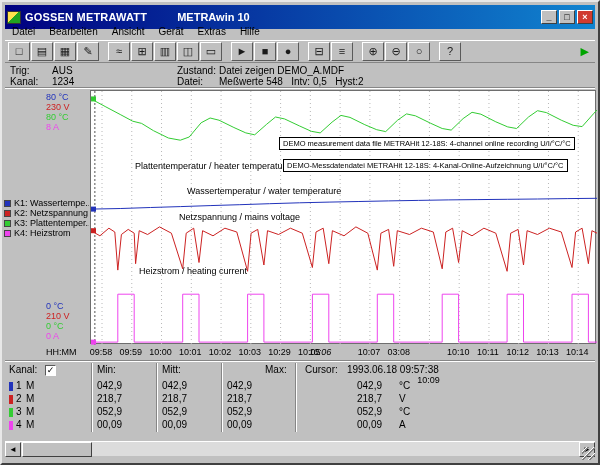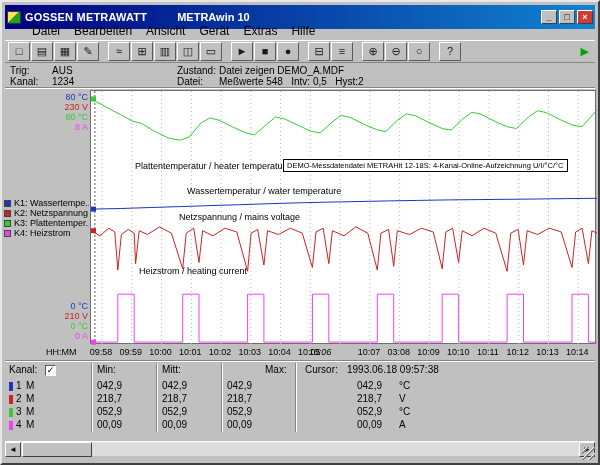--- a/index.html
+++ b/index.html
@@ -12,21 +12,21 @@
     background:linear-gradient(90deg,#000080,#1084d0); display:flex; align-items:center; padding:0 2px; color:#fff; }
   .app-icon { width:14px; height:13px; background:linear-gradient(135deg,#ffe14d 0 45%,#21a321 45%); border:1px solid #333; }
   .title-vendor { font-weight:bold; font-size:11px; margin-left:4px; letter-spacing:0.2px; }
   .title-app { font-weight:bold; font-size:11px; margin-left:30px; }
   .title-ctrls { margin-left:auto; display:flex; }
   .tb-ctrl { width:16px; height:14px; background:#c0c0c0; border:1px solid; border-color:#fff #404040 #404040 #fff;
     font-size:9px; line-height:11px; text-align:center; color:#000; margin-left:2px; font-weight:bold; }
   .tb-ctrl.close { background:#d03b2f; color:#fff; }
 
   
-  .menubar { position:absolute; left:3px; top:21px; right:3px; height:16px; display:flex; align-items:center; font-size:12px; color:#000;margin-left:20px; }
+  .menubar { position:absolute; left:3px; top:21px; right:3px; height:16px; display:flex; align-items:center; font-size:10px; color:#000; }
   .menu-item { padding:1px 7px; }
 
   
   .toolbar { position:absolute; left:3px; top:38px; right:3px; height:23px; display:flex; align-items:center; padding-left:3px;
     border-top:1px solid #fff; border-bottom:1px solid #868686; }
   .tb-group { display:flex; margin-right:8px; }
   .tb-btn { width:22px; height:19px; background:#c0c0c0; border:1px solid; border-color:#fff #5a5a5a #5a5a5a #fff;
     margin-right:1px; font-size:11px; text-align:center; line-height:17px; color:#1a1a1a; padding:0; }
   .toolbar-corner { margin-left:auto; margin-right:6px; color:#00a400; font-size:11px; }
 
@@ -38,21 +38,21 @@
   .info-val { white-space:pre; }
   .groove { position:absolute; left:3px; right:3px; height:2px; border-top:1px solid #868686; border-bottom:1px solid #fff; }
 
   
   .chart-area { position:absolute; left:0; top:86px; width:600px; height:272px; }
   .plot { position:absolute; left:88px; top:2px; width:506px; height:254px; background:#fff; border:1px solid #6e6e6e; }
   .plot svg { position:absolute; inset:0; }
   .axis-col { position:absolute; width:42px; font-size:9px; }
   #axis-top { left:44px; top:4px; }
   #axis-bottom { left:44px; top:213px; }
-  .ax-row { height:10px; line-height:10px; text-align:right; white-space:pre; }
+  .ax-row { height:10px; line-height:10px; white-space:pre; }
   .legend { position:absolute; left:2px; top:110px; width:85px; font-size:9px; }
   .legend-row { display:flex; align-items:center; height:10px; line-height:10px; }
   .legend-swatch { width:7px; height:7px; margin-right:3px; border:1px solid #444; flex:none; }
   .legend-label { white-space:nowrap; overflow:hidden; }
   .trace-label { position:absolute; font-size:9px; color:#000; white-space:nowrap; }
   #lbl-platten { left:44px; top:70px; }
   #lbl-wasser  { left:96px; top:95px; }
   #lbl-netz    { left:88px; top:121px; }
   #lbl-heiz    { left:48px; top:175px; }
   .anno-box { position:absolute; font-size:7.5px; border:1px solid #000; background:#fff; padding:1px 3px; white-space:nowrap; }
@@ -219,38 +219,39 @@
           <rect x="0" y="137.20000000000002" width="5" height="5" fill="#cc2222"></rect>
           <polyline points="0.0,7.9 14.9,15.9 29.8,23.8 41.7,30.2 50.6,32.4 62.5,39.7 77.4,47.0 89.3,49.2 98.2,46.0 110.1,31.8 119.1,27.0 128.0,29.2 142.9,36.5 154.8,41.9 163.7,43.8 175.6,33.3 184.5,26.0 193.5,27.9 208.4,34.9 220.3,40.3 229.2,41.9 241.1,31.1 250.0,24.4 259.0,26.4 273.8,33.7 285.7,38.7 294.7,40.6 306.6,29.2 315.5,22.9 324.4,24.8 339.3,32.1 351.2,37.5 360.2,39.1 372.1,27.6 381.0,21.3 389.9,23.2 404.8,30.8 416.7,35.9 425.6,37.5 437.5,26.0 446.5,19.7 455.4,21.6 470.3,29.2 482.2,34.3 491.1,35.6 503.0,22.2 506.0,19.0" fill="none" stroke="#33cc33" stroke-width="1"></polyline>
           <rect x="0" y="5.4375" width="5" height="5" fill="#33cc33"></rect>
           <polyline points="0.0,251.1 26.8,251.1 26.8,203.2 43.2,203.2 43.2,251.1 91.7,251.1 91.7,203.2 108.0,203.2 108.0,251.1 156.6,251.1 156.6,203.2 172.9,203.2 172.9,251.1 221.4,251.1 221.4,203.2 237.8,203.2 237.8,251.1 286.3,251.1 286.3,203.2 302.7,203.2 302.7,251.1 351.2,251.1 351.2,203.2 367.6,203.2 367.6,251.1 416.1,251.1 416.1,203.2 432.5,203.2 432.5,251.1 481.0,251.1 481.0,203.2 497.4,203.2 497.4,251.1 506.0,251.1" fill="none" stroke="#ee44ee" stroke-width="1"></polyline>
           <rect x="0" y="248.6425" width="5" height="5" fill="#ee44ee"></rect>
         </svg>
       <div class="trace-label" id="lbl-platten">Plattentemperatur / heater temperature</div>
       <div class="trace-label" id="lbl-wasser">Wassertemperatur / water temperature</div>
       <div class="trace-label" id="lbl-netz">Netzspannung / mains voltage</div>
       <div class="trace-label" id="lbl-heiz">Heizstrom / heating current</div>
+      <div class="anno-box" id="box-en">DEMO measurement data file METRAHit 12-18S: 4-channel online recording U/I/°C/°C</div>
       <div class="anno-box" id="box-de">DEMO-Messdatendatei METRAHit 12-18S: 4-Kanal-Online-Aufzeichnung U/I/°C/°C</div>
     </div>
   </div>
 
   <div class="xaxis" id="xaxis">
     <span class="xaxis-unit">HH:MM</span>
   <div class="tick" style="left: 84.0129px;">09:58</div>
       <div class="tick" style="left: 113.778px;">09:59</div>
       <div class="tick" style="left: 143.542px;">10:00</div>
       <div class="tick" style="left: 173.307px;">10:01</div>
       <div class="tick" style="left: 203.072px;">10:02</div>
       <div class="tick" style="left: 232.836px;">10:03</div>
-      <div class="tick" style="left: 262.601px;">10:04</div>
+      <div class="tick" style="left: 262.601px;">10:29</div>
       <div class="tick" style="left: 292.366px;">10:05</div>
       <div class="tick" style="left: 303px; font-style: italic;">10:06</div>
       <div class="tick" style="left: 351.895px; text-align: center;">10:07</div>
       <div class="tick" style="left: 381.66px;">03:08</div>
-      <div class="tick" style="left: 411.425px;">10:09</div>
+      <div class="tick" style="left: 411.425px; margin-top: 28px;">10:09</div>
       <div class="tick" style="left: 441.189px;">10:10</div>
       <div class="tick" style="left: 470.954px;">10:11</div>
       <div class="tick" style="left: 500.719px;">10:12</div>
       <div class="tick" style="left: 530.484px;">10:13</div>
       <div class="tick" style="left: 560.248px;">10:14</div>
     </div>
 
   <div class="groove" style="top:358px"></div>
 
   <div class="datatable" id="datatable">

